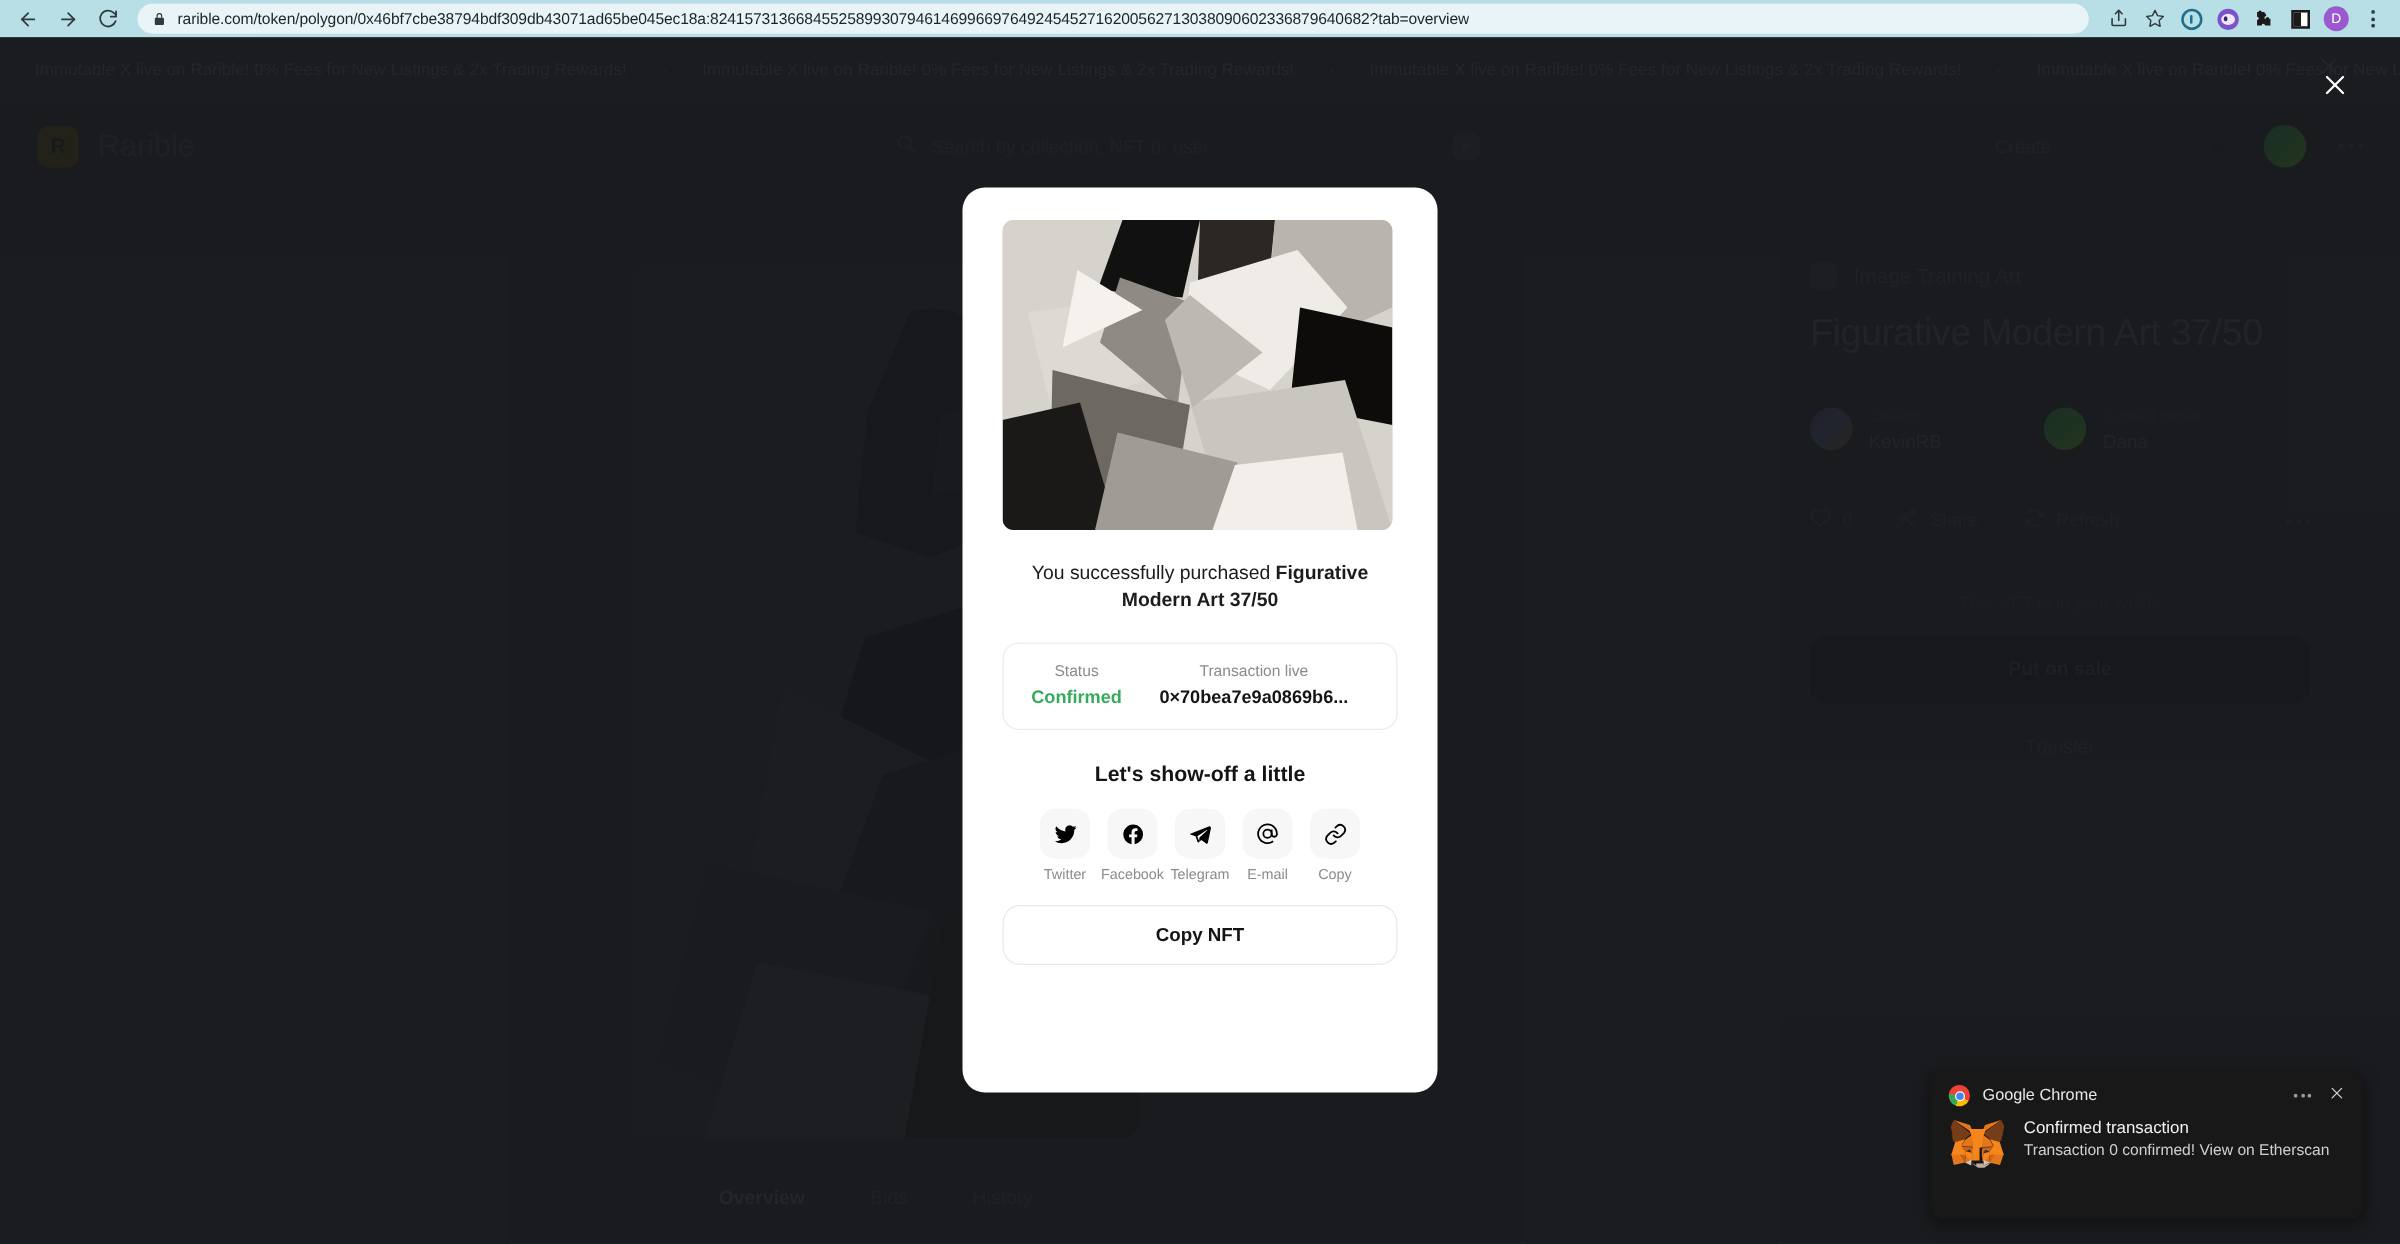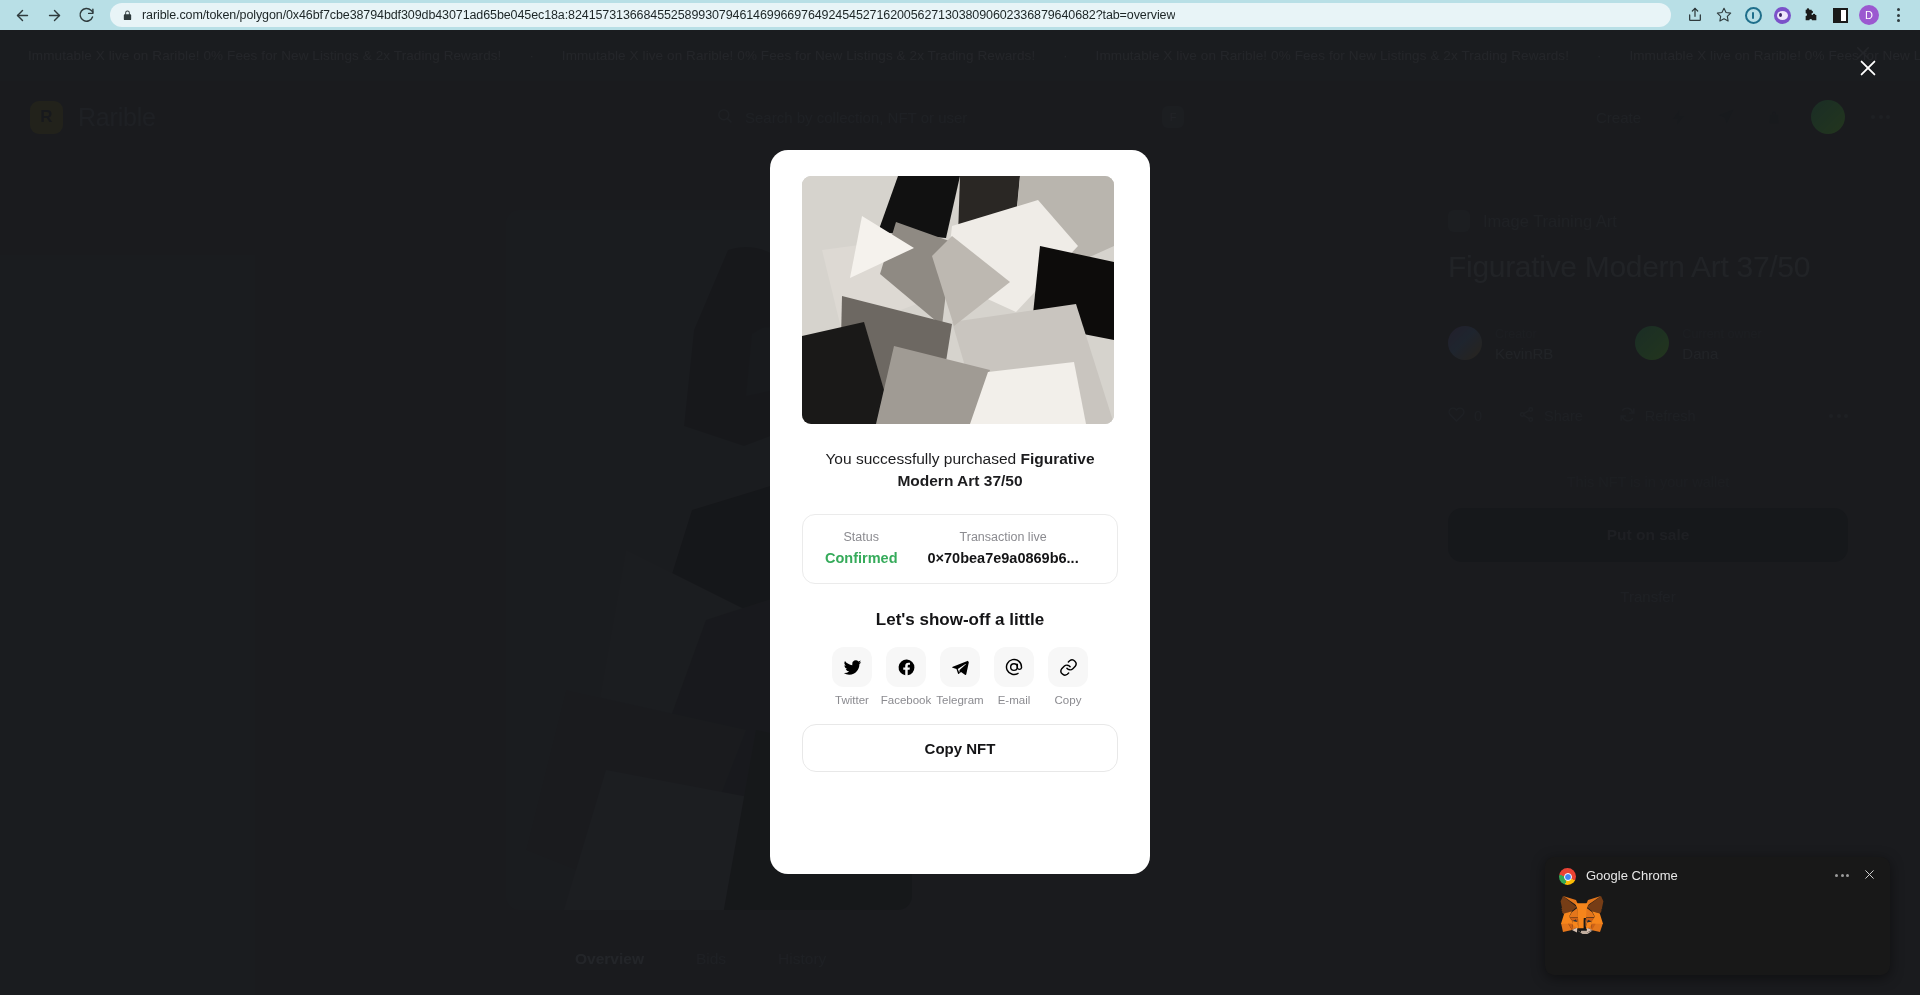--- a/index.html
+++ b/index.html
@@ -580,16 +580,20 @@
           <path d="M13.7 27l.1 3.9 4.7 3.6.9-.6-1.1-5.8-4.6-1.1z" fill="#f6851b"></path>
           <path d="M28 38.4v-1.5l-.4-.4h-5.2l-.4.4v1.5L18 36l1.8 1.5 3.7 2.6h5l3.7-2.6L34 36l-6 2.4z" fill="#c0ad9e"></path>
           <path d="M27.6 33.4l-.9-.6h-5.4l-.9.6-.4 3.5.4-.4h6.4l.4.4-.6-3.5z" fill="#161616"></path>
           <path d="M43 14l1.4-6.8L42 2 27.6 12.7l5.4 4.6 7.8 2.3 1.7-2-.7-.5 1.2-1.1-.9-.7 1.2-.9-.3-.4z" fill="#763d16"></path>
           <path d="M1.6 7.2L3 14l-.9.7 1.2.9-.9.7 1.2 1.1-.7.5 1.7 2 7.8-2.3 5.4-4.6L4 2 1.6 7.2z" fill="#763d16"></path>
           <path d="M40.8 19.6L33 17.3l2.8 5.1L32 29.8l4.8-.1h7.2l-3.2-10.1z" fill="#f6851b"></path>
           <path d="M13 17.3l-7.8 2.3L2 29.7h7.2l4.8.1-3.8-7.4 2.8-5.1z" fill="#f6851b"></path>
           <path d="M27 23.9l.5-8.6 2.3-6.1H16.2l2.3 6.1.5 8.6.2 2.8v7.6h5.4v-7.6l.2-2.8z" fill="#f6851b"></path>
         </svg>
       </span>
+      <span>
+        <div class="notif-title">Confirmed transaction</div>
+        <div class="notif-sub">Transaction 0 confirmed! View on Etherscan</div>
+      </span>
     </div>
   </div>
 
 </div>
 
 </body></html>

